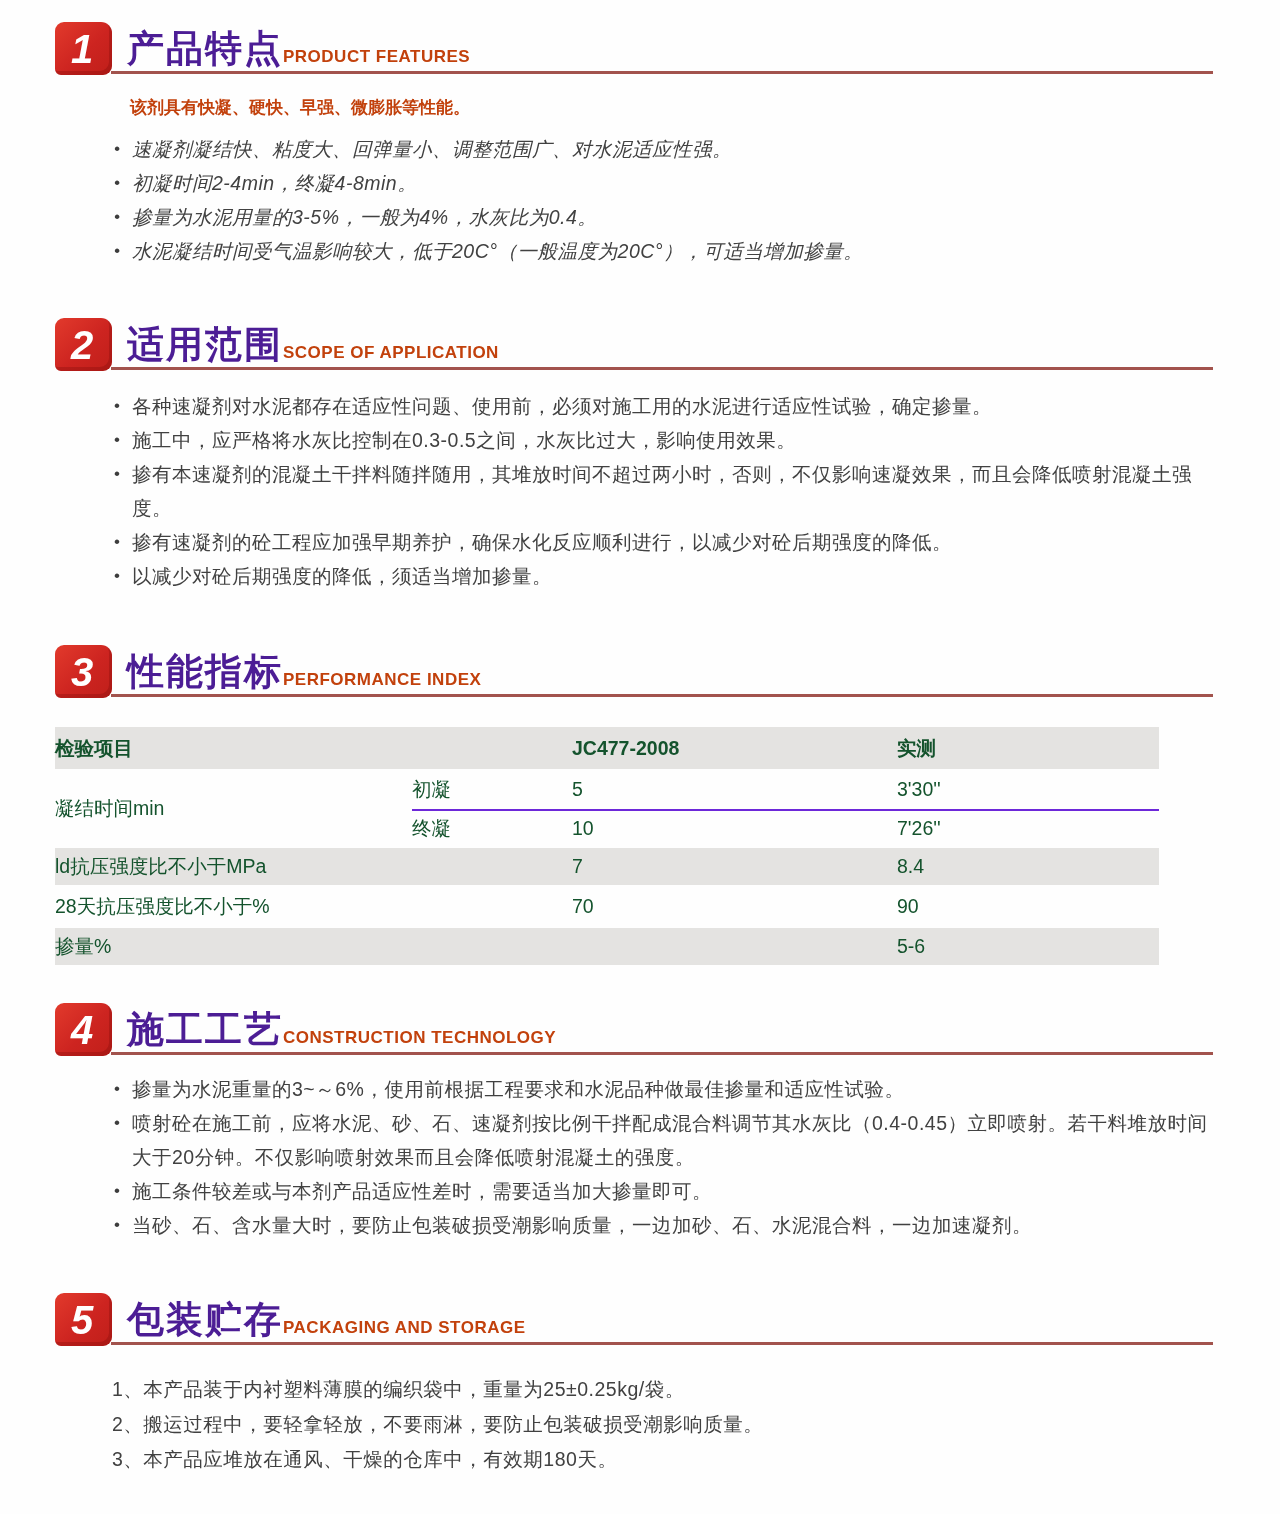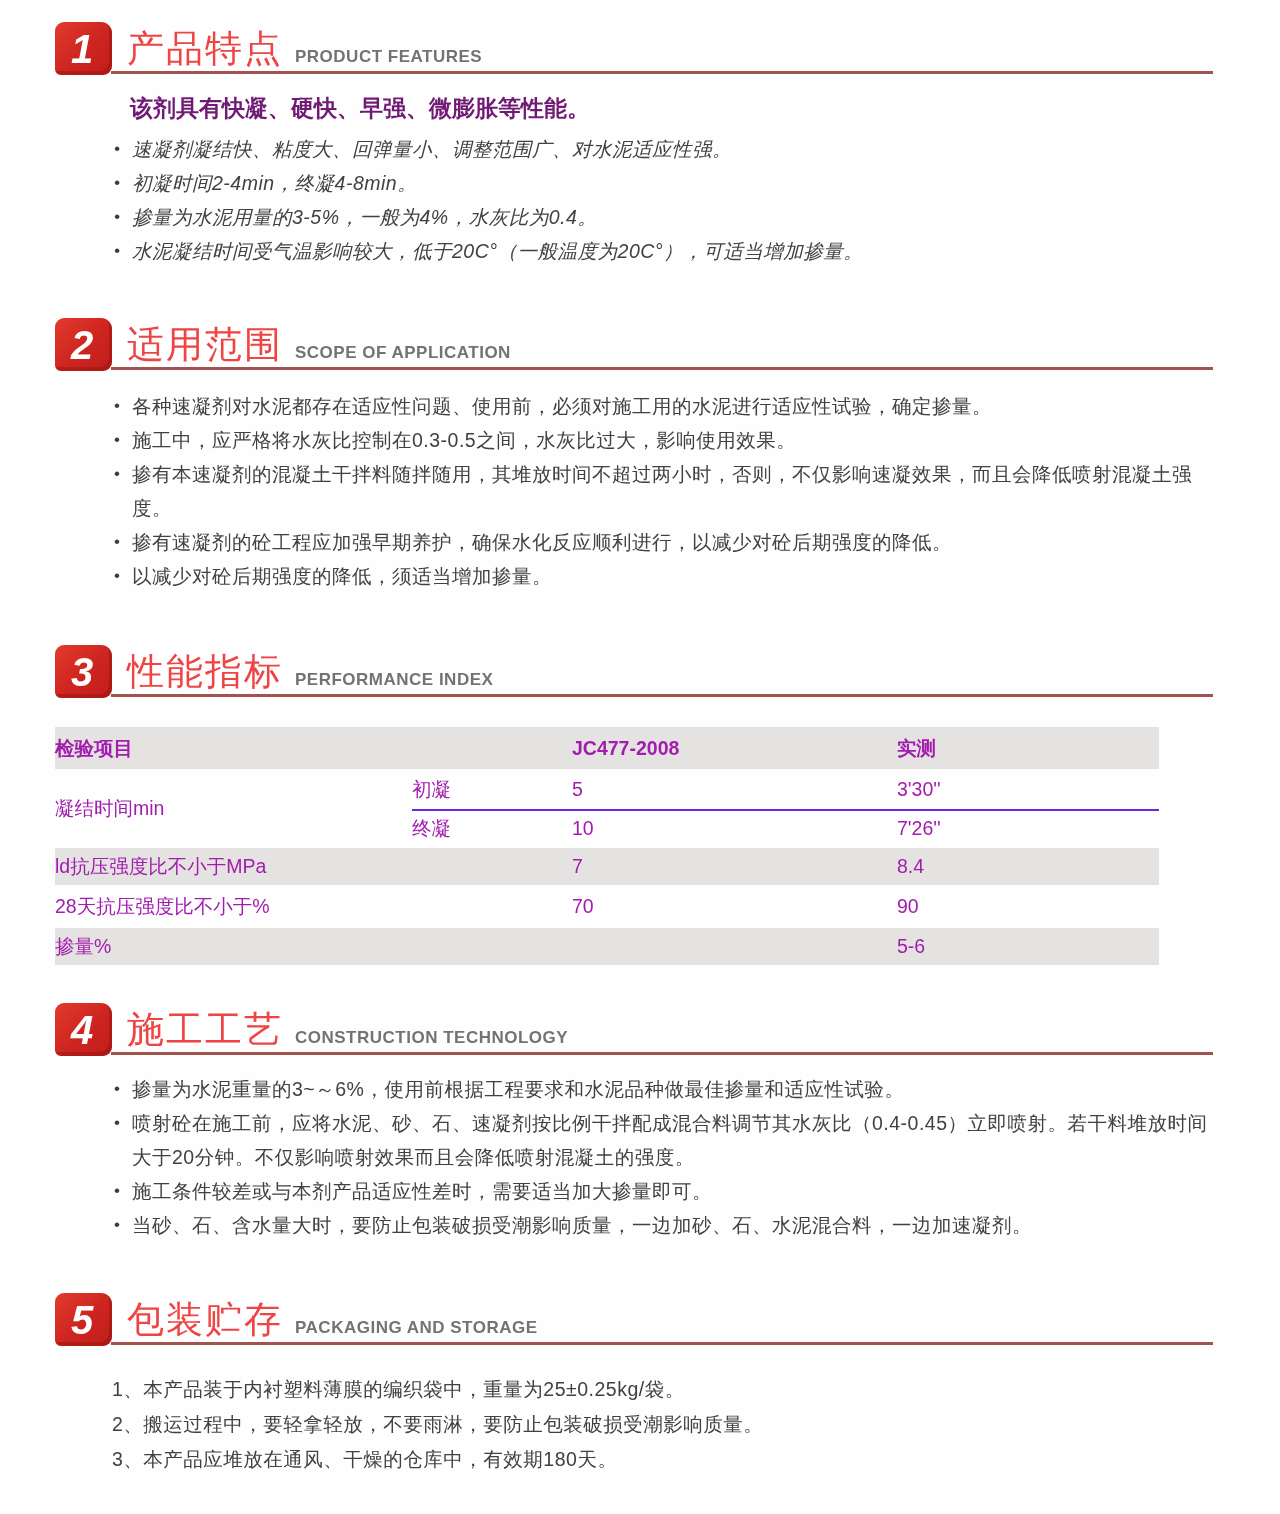--- a/index.html
+++ b/index.html
@@ -35,37 +35,37 @@
     display:flex;align-items:center;justify-content:center;
     position:relative;z-index:2;
     line-height:1;
     padding-right:3px;box-sizing:border-box;
   }
   .hline{
     position:absolute;left:56px;right:0;bottom:1px;height:3px;
     background:#a2534d;z-index:1;
   }
   .title-zh{
-    color:#ef4444;
-    font-size:37px;font-weight:400;
+    color:#4c1d95;
+    font-size:37px;font-weight:700;
     letter-spacing:2px;line-height:1;
     margin-left:15px;padding-bottom:8px;
   }
   .title-en{
-    color:#737373;
+    color:#c2410c;
     font-size:17px;font-weight:700;
     letter-spacing:.5px;line-height:1;
-    margin-left:12px;padding-bottom:10px;
+    padding-bottom:10px;
     white-space:nowrap;
   }
 
   
   .intro{
     margin:19px 70px 6px 130px;
-    font-size:23px;font-weight:700;color:#701a75;
+    font-size:17px;font-weight:700;color:#c2410c;
     line-height:28px;
   }
   .bullets{
     list-style:none;
     margin:18px 62px 0 114px;
     padding:0;
     font-size:19.5px;
   }
   .bullets li{
     position:relative;
@@ -84,21 +84,21 @@
   }
   .numlist div{line-height:35px;letter-spacing:.5px;}
 
   
   table.spec{
     margin:26px 0 0 55px;
     width:1104px;
     border-collapse:separate;
     border-spacing:0 3px;
     font-size:19.5px;
-    color:#a21caf;
+    color:#14532d;
     table-layout:fixed;
   }
   col.c1{width:357px;} col.c2{width:160px;} col.c3{width:325px;} col.c4{width:262px;}
   .spec td{padding:0;vertical-align:middle;}
   .gray{background:#e4e3e1;}
   .hrow td{height:42px;font-weight:700;}
   .label-cell{padding-left:27px;}
   .meas-cell{padding-left:85px;}
   .ctr{text-align:left;}
   .subrow td{height:34px;}

